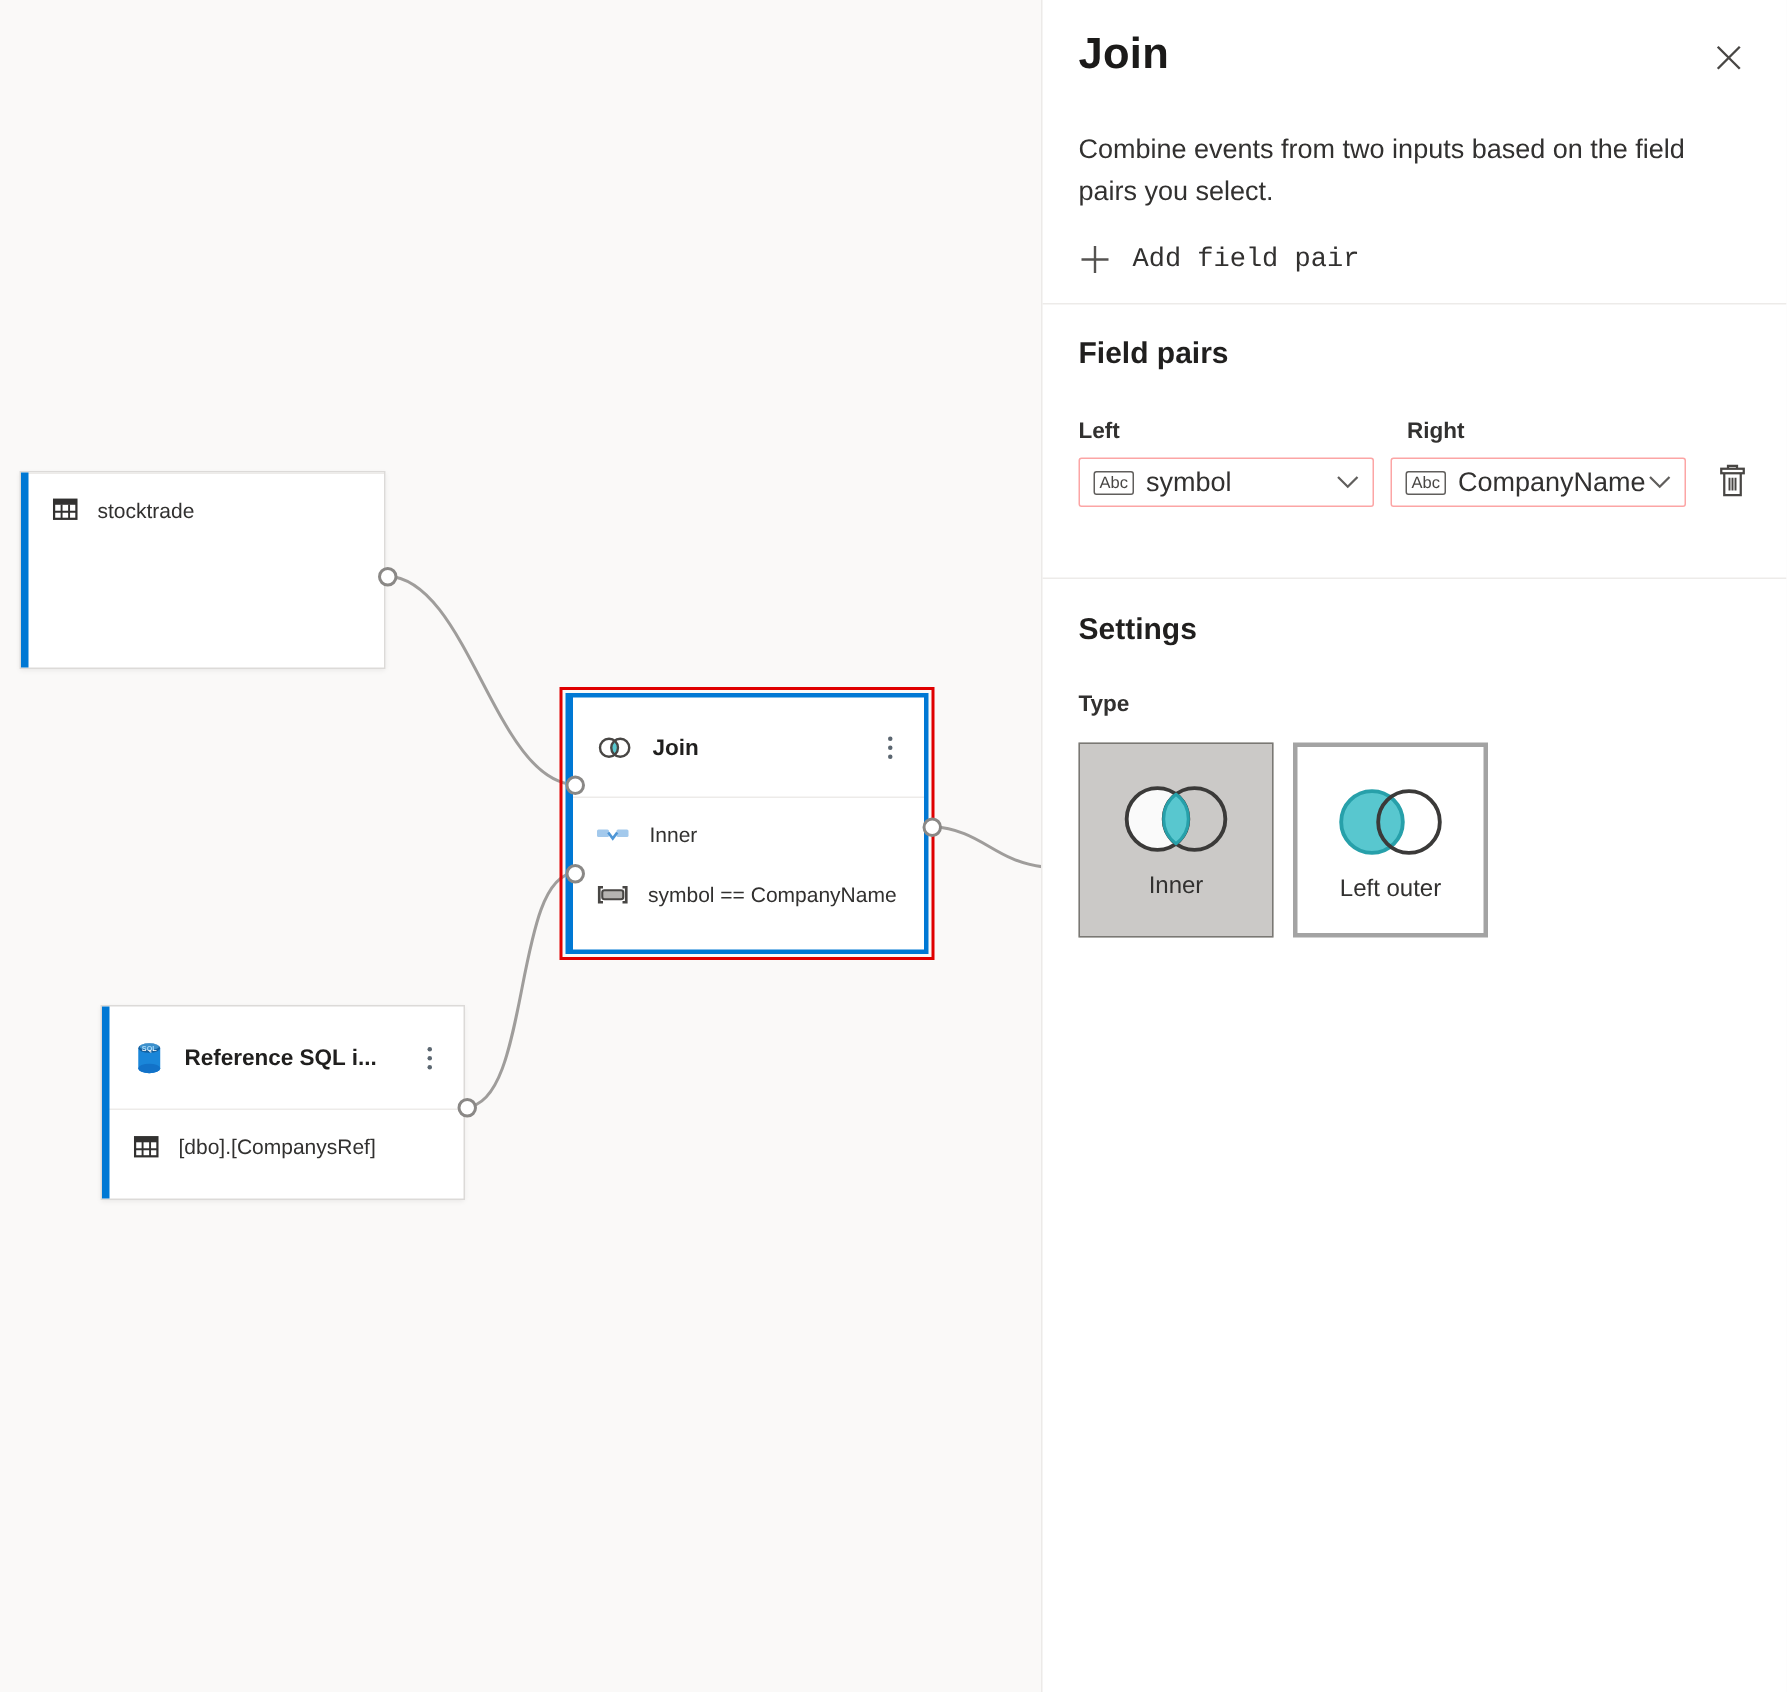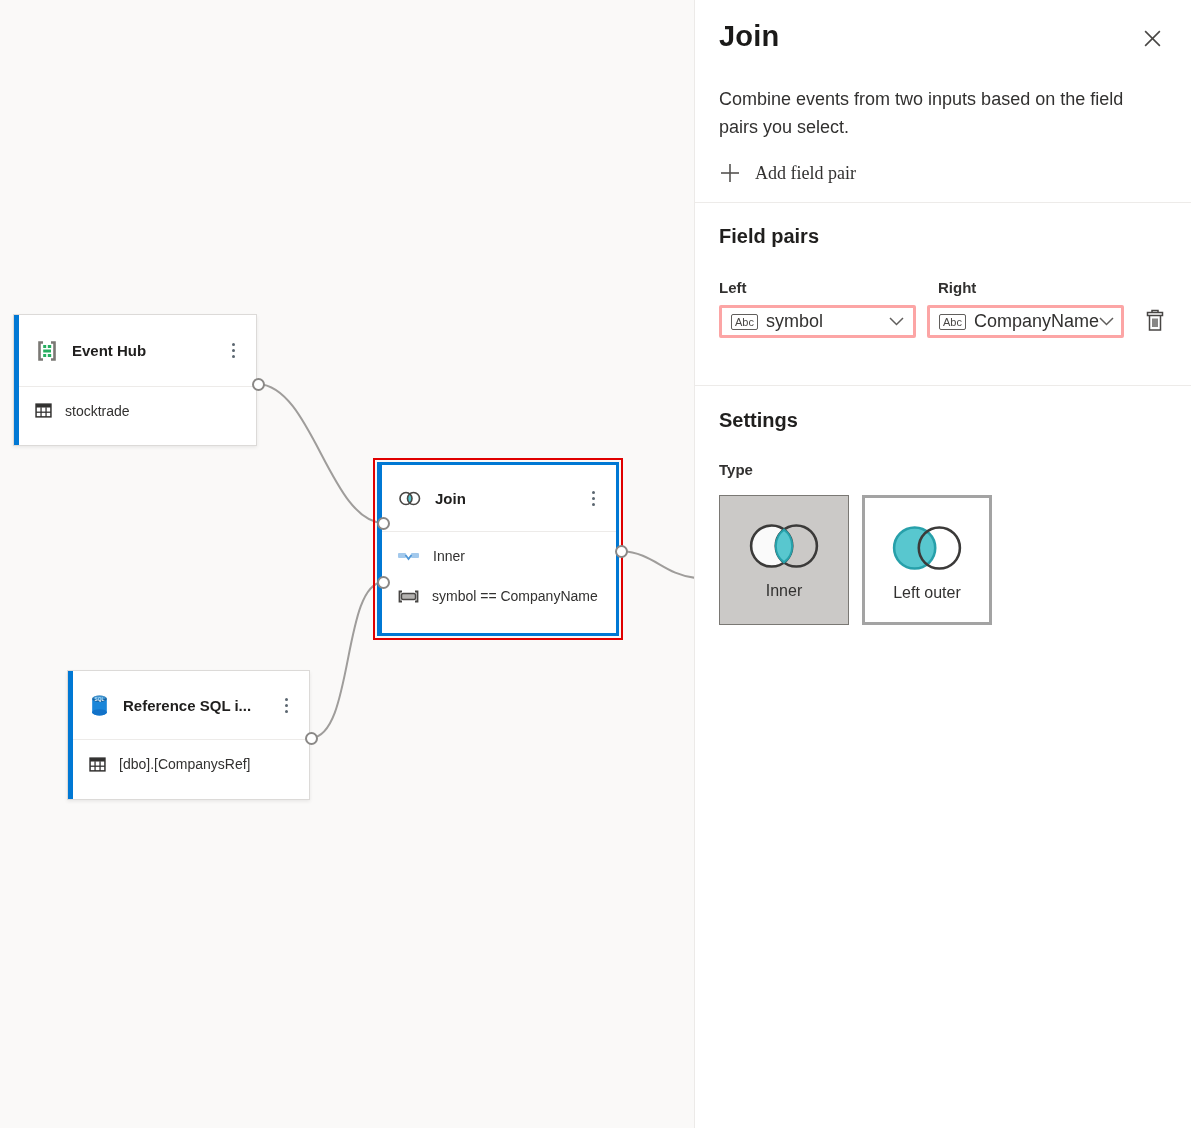--- a/index.html
+++ b/index.html
@@ -51,32 +51,32 @@
   .panel-inner { padding:0 24px; }
   .panel-title-row { display:flex; align-items:flex-start; padding-top:20px; }
   .panel-title { font-size:29px; font-weight:600; color:#1b1a19; letter-spacing:.2px; flex:1; }
   .close-btn { background:none; border:none; cursor:pointer; padding:4px; margin:4px 0 0 0; }
 
   .panel-desc { margin-top:29px; font-size:18px; line-height:28px; color:#323130;
                 padding-right:16px; }
 
   .add-pair-btn { margin-top:21px; display:flex; align-items:center; gap:14px;
                   background:none; border:none; cursor:pointer;
-                  font-family:Liberation Serif, serif; font-size:18px; color:#323130; }
+                  font-family:Liberation Mono, monospace; font-size:18px; color:#323130; }
 
   .panel-divider { border-top:1px solid #edebe9; margin:18px -24px 0 -24px; }
 
   .section-heading { font-size:20px; font-weight:600; color:#201f1e; }
   #field-pairs-heading { margin-top:22px; }
 
   .pair-labels { display:flex; gap:11px; margin-top:31px; }
   .pair-labels span { width:208px; font-size:15px; font-weight:600; color:#323130; }
 
   .pair-controls { display:flex; align-items:center; gap:11px; margin-top:9px; }
-  .dropdown { width:208px; height:33px; border:3px solid #fca5a5; border-radius:2px;
+  .dropdown { width:208px; height:33px; border:1px solid #fca5a5; border-radius:2px;
               background:#fff; display:flex; align-items:center; padding:0 9px;
               cursor:pointer; overflow:hidden;justify-content:space-between; }
   .abc-badge { flex:none; font-size:11px; color:#484644; border:1px solid #605e5c;
                border-radius:2px; padding:1px 3px; line-height:12px; }
   .dd-value { font-size:18px; color:#323130; margin-left:8px; white-space:nowrap;
               overflow:hidden; flex:1; }
   .dd-value.clip { max-width:134px; flex:none; }
   .dd-chevron { margin-left:auto; flex:none; display:flex; }
   .trash-btn { background:none; border:none; cursor:pointer; padding:2px; margin-left:8px; }
 
@@ -96,37 +96,20 @@
 <div class="canvas">
 
   <svg class="edges">
     <path d="M258,384 C312,386 330,521 383,523" fill="none" stroke="#9f9d9b" stroke-width="2"></path>
     <path d="M311,738 C354,736 342,584 383,582" fill="none" stroke="#9f9d9b" stroke-width="2"></path>
     <path d="M621,551 C655,553 662,574 696,578" fill="none" stroke="#9f9d9b" stroke-width="2"></path>
   </svg>
 
   <div class="node" id="node-event-hub">
     <div class="accent"></div>
-    <div class="node-header">
-      <svg width="24" height="24" viewBox="0 0 24 24">
-        <path d="M8,3.5 H4.5 V20.5 H8" fill="none" stroke="#7a7874" stroke-width="2.6"></path>
-        <path d="M16,3.5 H19.5 V20.5 H16" fill="none" stroke="#7a7874" stroke-width="2.6"></path>
-        <rect x="8.2" y="6" width="3" height="3" fill="#27ae60"></rect>
-        <rect x="12.8" y="6" width="3.4" height="3" fill="#27ae60"></rect>
-        <rect x="8.2" y="10.5" width="7.8" height="3" fill="#27ae60"></rect>
-        <rect x="8.2" y="15" width="3" height="3" fill="#27ae60"></rect>
-        <rect x="12.8" y="15" width="3.4" height="3" fill="#27ae60"></rect>
-      </svg>
-      <span class="node-title">Event Hub</span>
-      <button class="menu-btn">
-          <i></i>
-          <i></i>
-          <i></i>
-        </button>
-    </div>
     <div class="node-divider"></div>
     <div class="node-row">
       <svg width="17" height="17" viewBox="0 0 16 16">
         <rect x="1" y="2" width="14" height="12" fill="none" stroke="#323130" stroke-width="1.4"></rect>
         <rect x="1" y="2" width="14" height="3.2" fill="#323130"></rect>
         <line x1="5.7" y1="5" x2="5.7" y2="14" stroke="#323130" stroke-width="1.2"></line>
         <line x1="10.4" y1="5" x2="10.4" y2="14" stroke="#323130" stroke-width="1.2"></line>
         <line x1="1" y1="9.6" x2="15" y2="9.6" stroke="#323130" stroke-width="1.2"></line>
       </svg>
       <span class="node-row-text">stocktrade</span>

